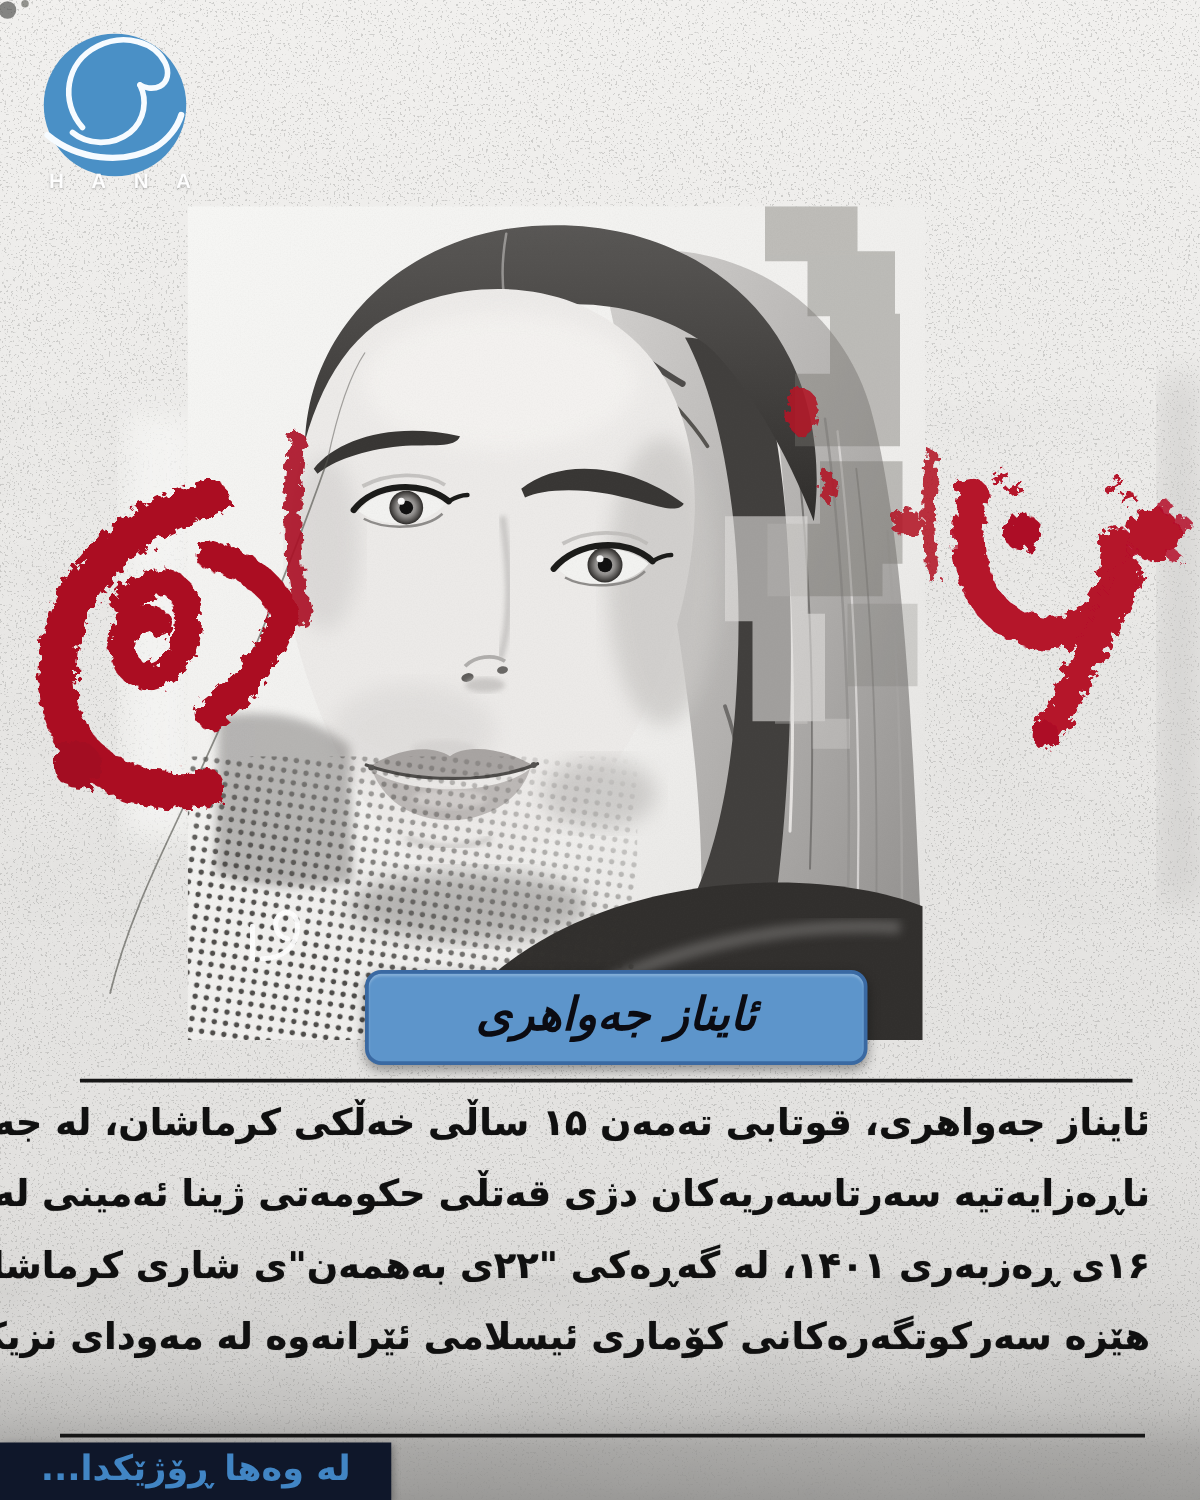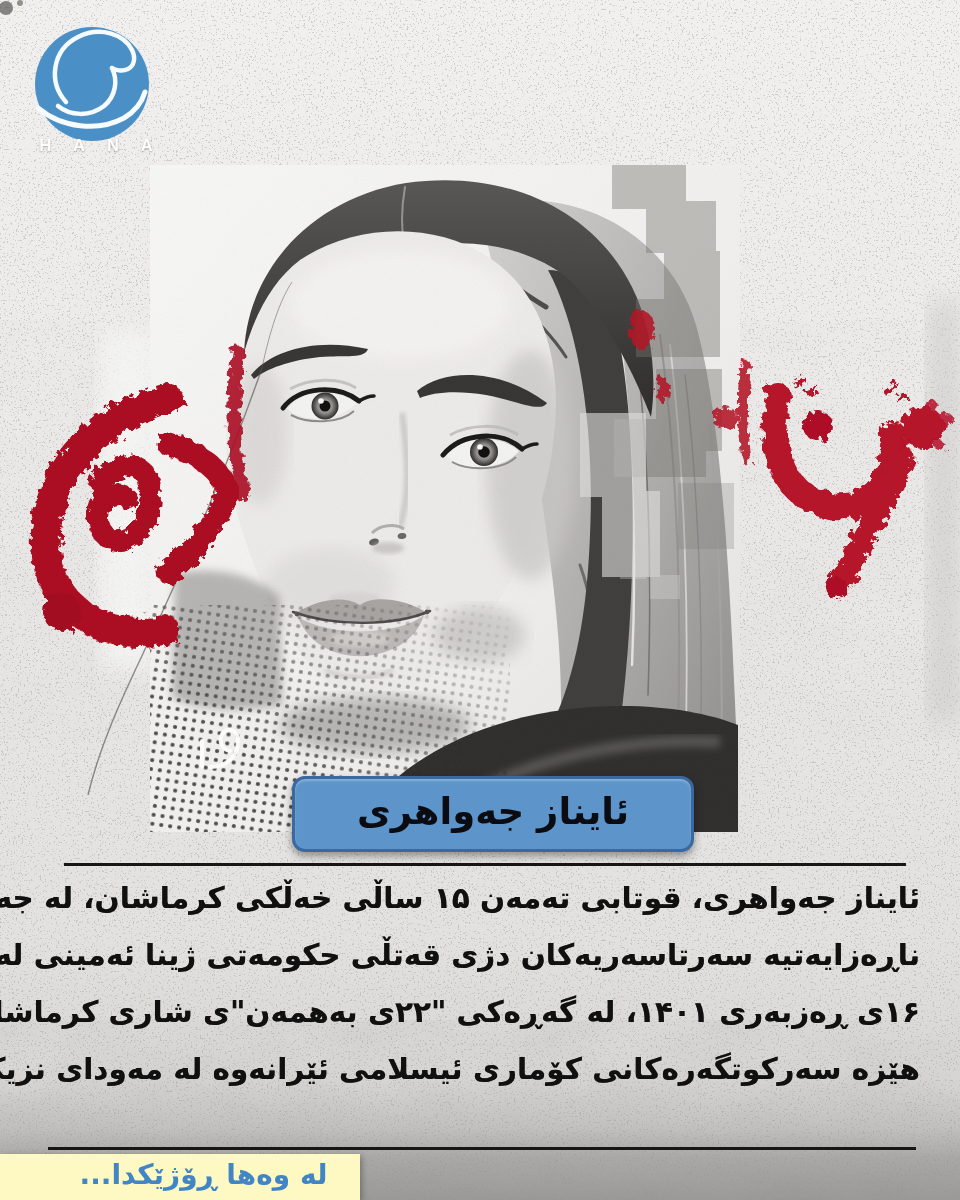--- a/index.html
+++ b/index.html
@@ -13,29 +13,29 @@
   #logo{left:28px;top:22px;width:136px;height:142px;z-index:5;}
   #brand{left:28px;top:136px;width:136px;text-align:center;z-index:6;
          color:#fdfdfd;font-family:"Liberation Sans","DejaVu Sans",sans-serif;
          font-weight:bold;font-size:16.5px;letter-spacing:9px;text-indent:9px;
          text-shadow:0 1px 2px rgba(90,90,90,.45);}
   #name-banner{left:292px;top:776px;width:396px;height:70px;z-index:7;
          background:#5d95cb;border:3px solid #3a69a2;border-radius:13px;
          box-shadow:0 4px 9px rgba(0,0,0,.38), inset 0 2px 2px rgba(255,255,255,.25);
          display:flex;align-items:center;justify-content:center;}
   #name-banner .name{direction:rtl;font-weight:bold;font-size:37px;color:#0b0b12;
-         line-height:1;padding-bottom:6px;}
+         line-height:1;padding-bottom:6px;font-style:italic;}
   #rule-top{left:64px;top:863px;width:842px;height:3px;background:#161616;z-index:6;}
   #rule-bottom{left:48px;top:1147px;width:868px;height:3px;background:#161616;z-index:6;}
   #paragraph{left:40px;top:870px;width:880px;z-index:6;direction:rtl;text-align:center;}
   #paragraph .pline{height:57px;line-height:57px;font-size:29.5px;font-weight:bold;
          color:#101010;white-space:nowrap;text-shadow:0 0 .6px rgba(0,0,0,.55);}
-  #footer-banner{left:0;top:1154px;width:313px;height:46px;background:#fef9c3;z-index:8;
+  #footer-banner{left:0;top:1154px;width:313px;height:46px;background:#0f172a;z-index:8;
          box-shadow:2px 2px 6px rgba(0,0,0,.3);
-         display:flex;align-items:center;justify-content:center;padding-left:47px;}
+         display:flex;align-items:center;justify-content:center;}
   #footer-banner .ftxt{direction:rtl;font-weight:bold;font-size:28px;color:#4185c4;
          line-height:1;padding-bottom:4px;}
 </style>
 </head>
 <body>
 
 <div id="canvas">
 
   <svg id="wall" class="abs" width="960" height="1200" viewBox="0 0 960 1200">
     <defs>

